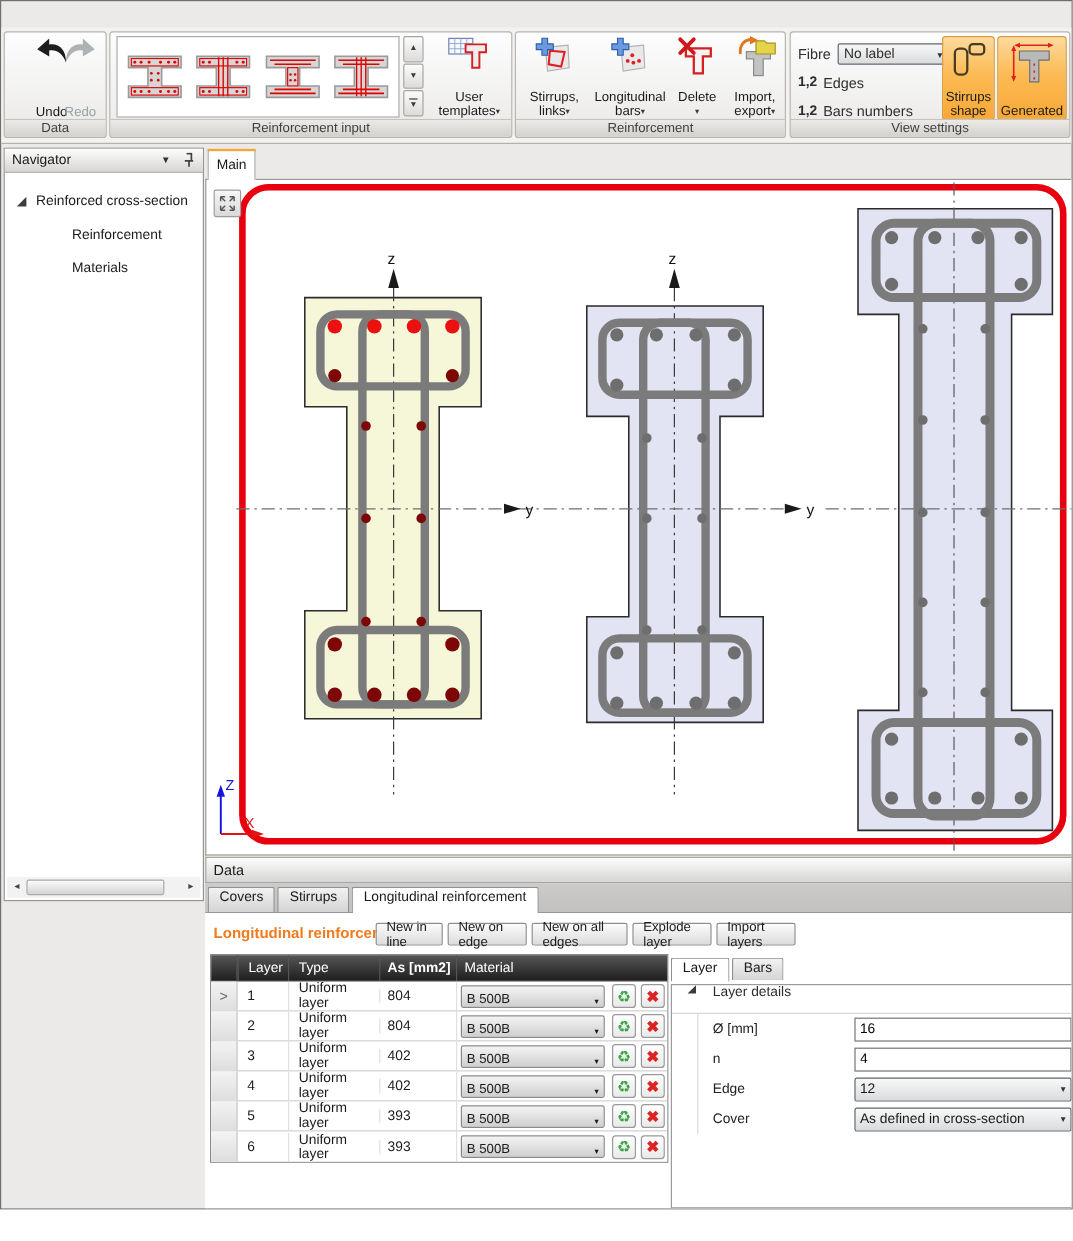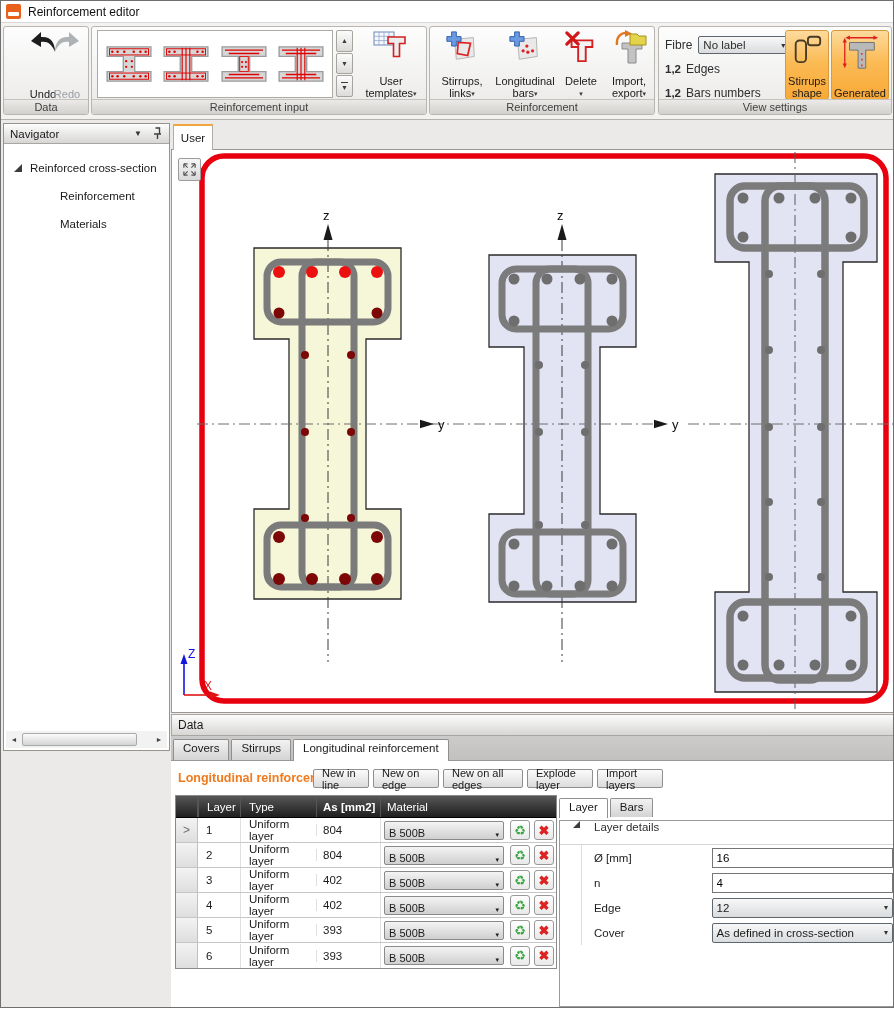--- a/index.html
+++ b/index.html
@@ -105,24 +105,20 @@
 <svg width="0" height="0" style="position:absolute">
   <defs>
     <symbol id="ibeam" viewBox="0 0 52 42">
       <path d="M3 3 H49 V13 H32 V29 H49 V39 H3 V29 H20 V13 H3 Z" fill="#d6d6d6" stroke="#9a9a9a" stroke-width="1.4"></path>
     </symbol>
   </defs>
 </svg>
 
 <div class="window">
 
-  <div class="titlebar">
-    <div class="app-icon"></div>
-    <div class="title-text">Reinforcement editor</div>
-  </div>
 
   <div class="ribbon">
 
     <div class="rgroup g-data">
       <div class="big-btn" style="left:20px;width:38px;text-align:center;">
         <svg width="30" height="26" viewBox="0 0 30 26">
           <path d="M3 11 L13 2 L13 7 C22 6 27 12 27 22 C24 14 19 11 13 12 L13 17 Z" fill="#1d1d1d"></path>
         </svg>
         <span class="blabel">Undo</span>
       </div>
@@ -323,21 +319,21 @@
       </div>
     </div>
     <div class="nav-hscroll">
       <span class="harrow">◄</span>
       <span class="hthumb"></span>
       <span class="harrow">►</span>
     </div>
   </div>
 
   <div class="doc-tab">
-      <span>User</span>
+      <span>Main</span>
     </div>
 
   <div class="canvas">
     <div class="zoom-btn">
       <svg width="15" height="15" viewBox="0 0 16 16">
         <path d="M6 6 L2 2 M10 6 L14 2 M6 10 L2 14 M10 10 L14 14" stroke="#555" stroke-width="1.3"></path>
         <path d="M2 2 L6 2 M2 2 L2 6 M14 2 L10 2 M14 2 L14 6 M2 14 L6 14 M2 14 L2 10 M14 14 L10 14 M14 14 L14 10" stroke="#555" stroke-width="1.3"></path>
       </svg>
     </div>
     <svg class="cs-svg" width="722" height="564" viewBox="0 0 722 564">

